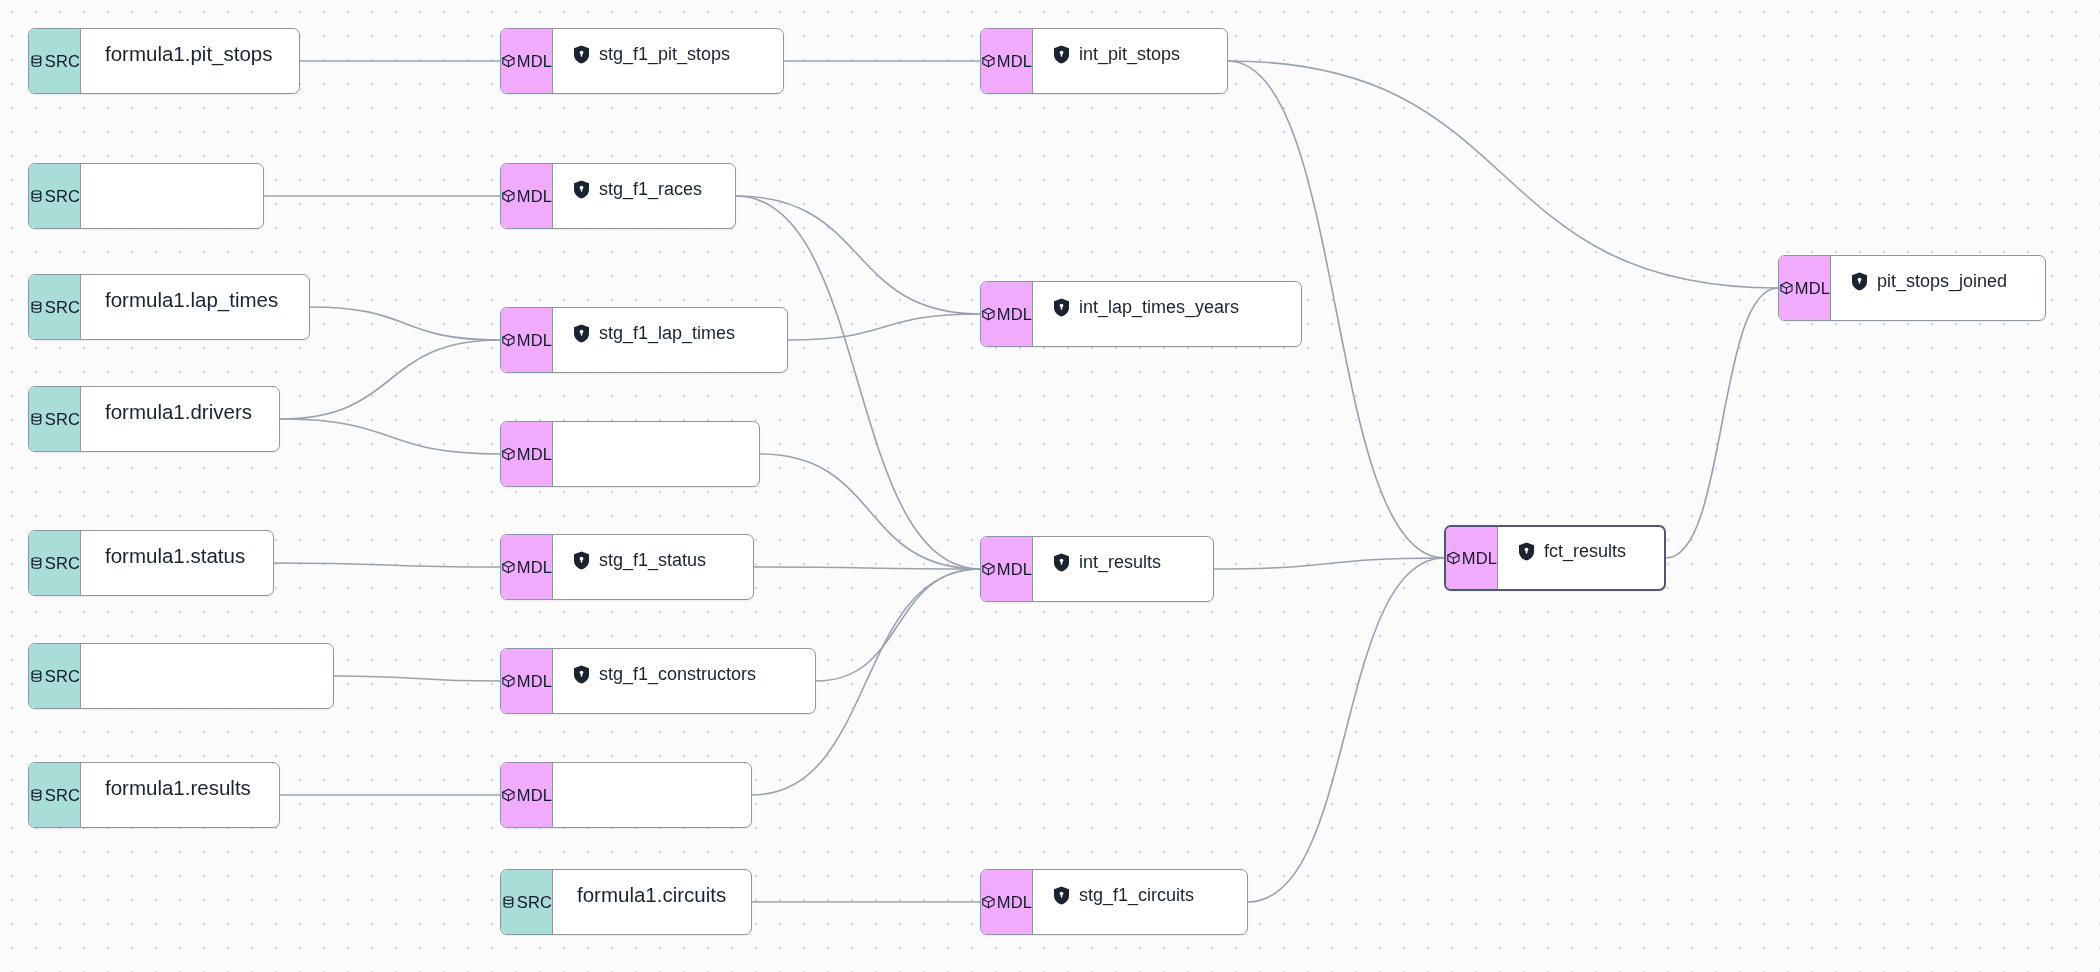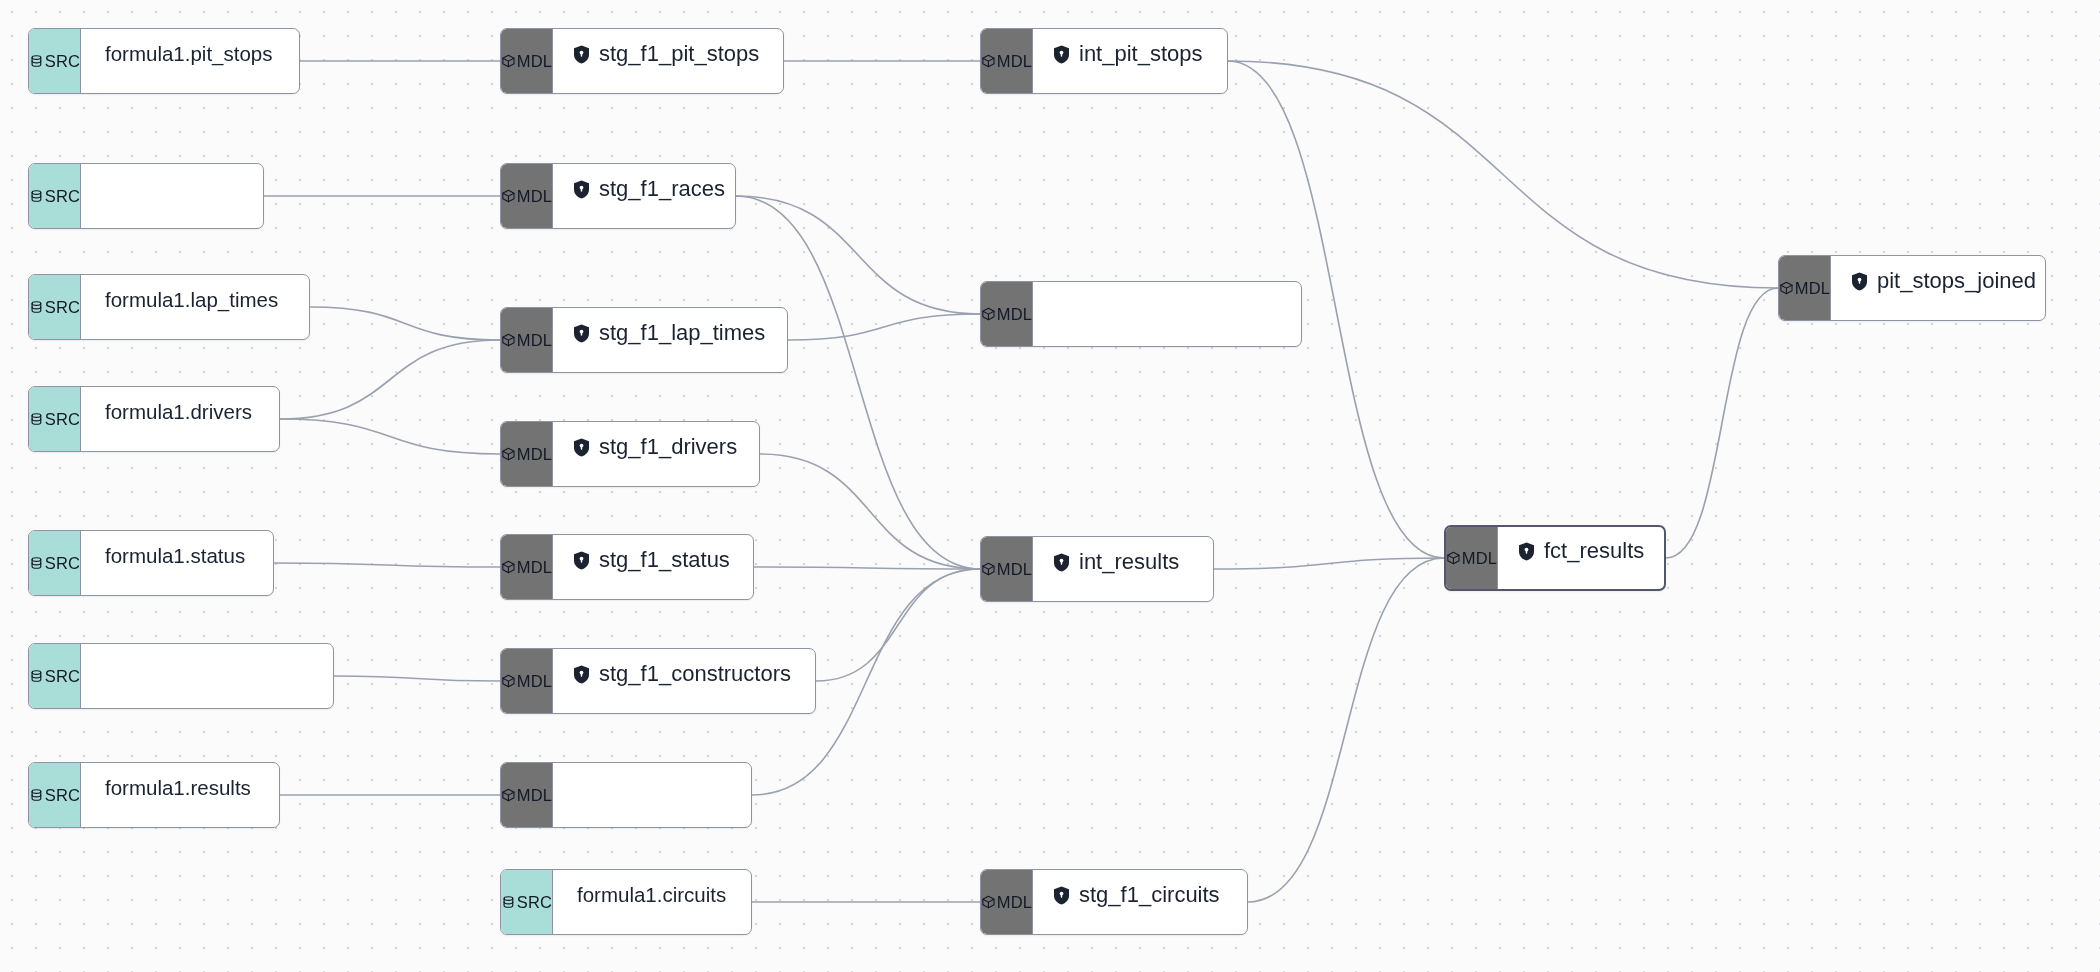--- a/index.html
+++ b/index.html
@@ -56,41 +56,41 @@
     flex: 0 0 52px;
     display: flex;
     flex-direction: row;
     align-items: center;
     justify-content: center;
     gap: 1px;
     border-right: 1.5px solid #8e94a3;
     color: #121826;
   }
   .badge.src { background: #a8ddd8; }
-  .badge.mdl { background: #737373; }
+  .badge.mdl { background: #f0abfc; }
   .badge svg { display: block; }
   .badge .btext {
     font-size: 16.5px;
     line-height: 1;
     letter-spacing: 0.1px;
     font-family: "Liberation Sans", sans-serif;
     color: #121826;
   }
   .nbody {
     flex: 1 1 auto;
     display: flex;
     align-items: center;
     gap: 9px;
     padding: 0 18px 14px 20px;
     white-space: nowrap;
   }
   .nbody.nopad { padding-left: 24px; }
   .shield { flex: 0 0 auto; display: block; }
   .nlabel {
-    font-size: 22px;
+    font-size: 18px;
     color: #1b2230;
     font-family: "Liberation Sans", sans-serif;
     line-height: 1;
   }
   .nlabel.src-label { font-size: 20.5px; }
 </style>
 </head>
 <body>
 
 <div id="canvas">
@@ -273,28 +273,20 @@
       </div>
       <div class="node" style="left: 500px; top: 421px; width: 260px;">
         <div class="badge mdl">
           <svg width="22" height="22" viewBox="0 0 24 24" fill="none" stroke="#121826" stroke-width="1.75" stroke-linecap="round" stroke-linejoin="round">
             <path d="M12 2.6 21 7.4v9.2L12 21.4 3 16.6V7.4z"></path>
             <path d="M3 7.4 12 12.2 21 7.4"></path>
             <path d="M12 12.2v9.2"></path>
           </svg>
           <span class="btext">MDL</span>
         </div>
-        <div class="nbody">
-          <svg class="shield" width="17" height="19" viewBox="0 0 17 19">
-            <path d="M8.5 0.6 16 3.2v6.2c0 4.6-3.3 7.8-7.5 9.1C4.3 17.2 1 14 1 9.4V3.2z" fill="#1b2230"></path>
-            <circle cx="8.5" cy="7.6" r="1.85" fill="#ffffff"></circle>
-            <rect x="7.75" y="8.3" width="1.5" height="3.4" rx="0.7" fill="#ffffff"></rect>
-          </svg>
-          <span class="nlabel">stg_f1_drivers</span>
-        </div>
       </div>
       <div class="node" style="left: 500px; top: 534px; width: 254px;">
         <div class="badge mdl">
           <svg width="22" height="22" viewBox="0 0 24 24" fill="none" stroke="#121826" stroke-width="1.75" stroke-linecap="round" stroke-linejoin="round">
             <path d="M12 2.6 21 7.4v9.2L12 21.4 3 16.6V7.4z"></path>
             <path d="M3 7.4 12 12.2 21 7.4"></path>
             <path d="M12 12.2v9.2"></path>
           </svg>
           <span class="btext">MDL</span>
         </div>
@@ -372,20 +364,28 @@
         </div>
       </div>
       <div class="node" style="left: 980px; top: 281px; width: 322px;">
         <div class="badge mdl">
           <svg width="22" height="22" viewBox="0 0 24 24" fill="none" stroke="#121826" stroke-width="1.75" stroke-linecap="round" stroke-linejoin="round">
             <path d="M12 2.6 21 7.4v9.2L12 21.4 3 16.6V7.4z"></path>
             <path d="M3 7.4 12 12.2 21 7.4"></path>
             <path d="M12 12.2v9.2"></path>
           </svg>
           <span class="btext">MDL</span>
+        </div>
+        <div class="nbody">
+          <svg class="shield" width="17" height="19" viewBox="0 0 17 19">
+            <path d="M8.5 0.6 16 3.2v6.2c0 4.6-3.3 7.8-7.5 9.1C4.3 17.2 1 14 1 9.4V3.2z" fill="#1b2230"></path>
+            <circle cx="8.5" cy="7.6" r="1.85" fill="#ffffff"></circle>
+            <rect x="7.75" y="8.3" width="1.5" height="3.4" rx="0.7" fill="#ffffff"></rect>
+          </svg>
+          <span class="nlabel">int_lap_times_years</span>
         </div>
       </div>
       <div class="node" style="left: 980px; top: 536px; width: 234px;">
         <div class="badge mdl">
           <svg width="22" height="22" viewBox="0 0 24 24" fill="none" stroke="#121826" stroke-width="1.75" stroke-linecap="round" stroke-linejoin="round">
             <path d="M12 2.6 21 7.4v9.2L12 21.4 3 16.6V7.4z"></path>
             <path d="M3 7.4 12 12.2 21 7.4"></path>
             <path d="M12 12.2v9.2"></path>
           </svg>
           <span class="btext">MDL</span>

